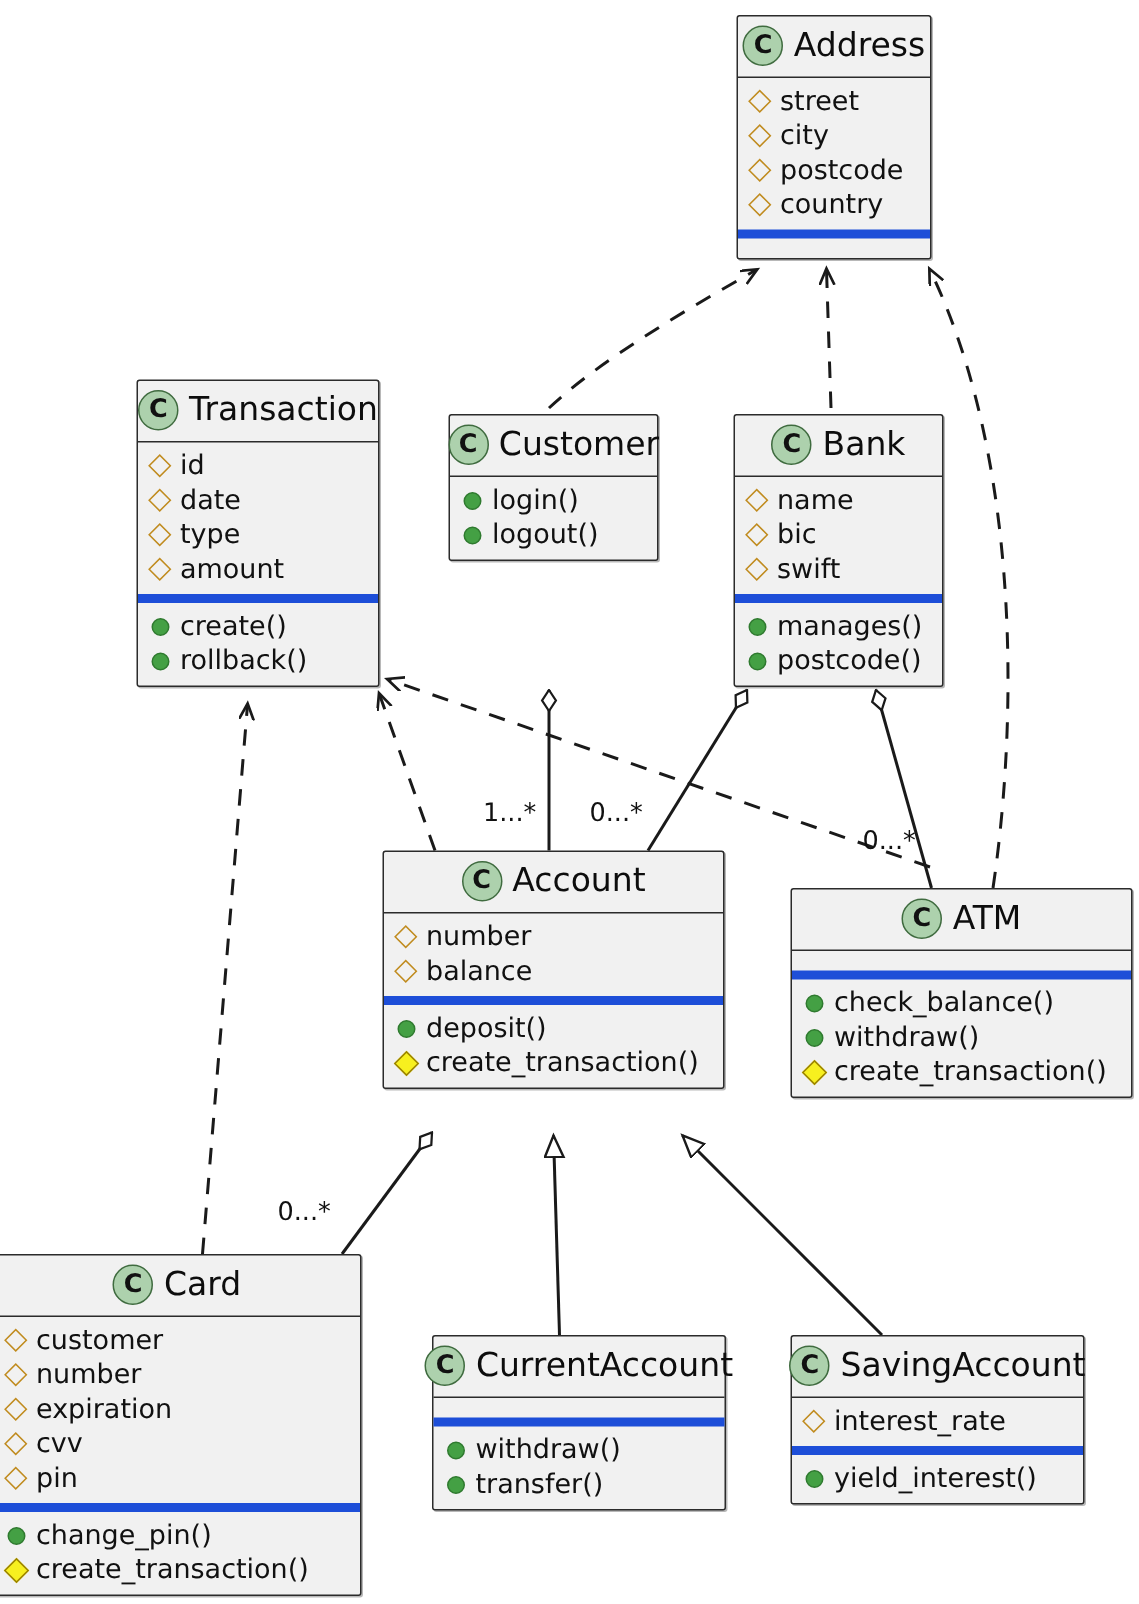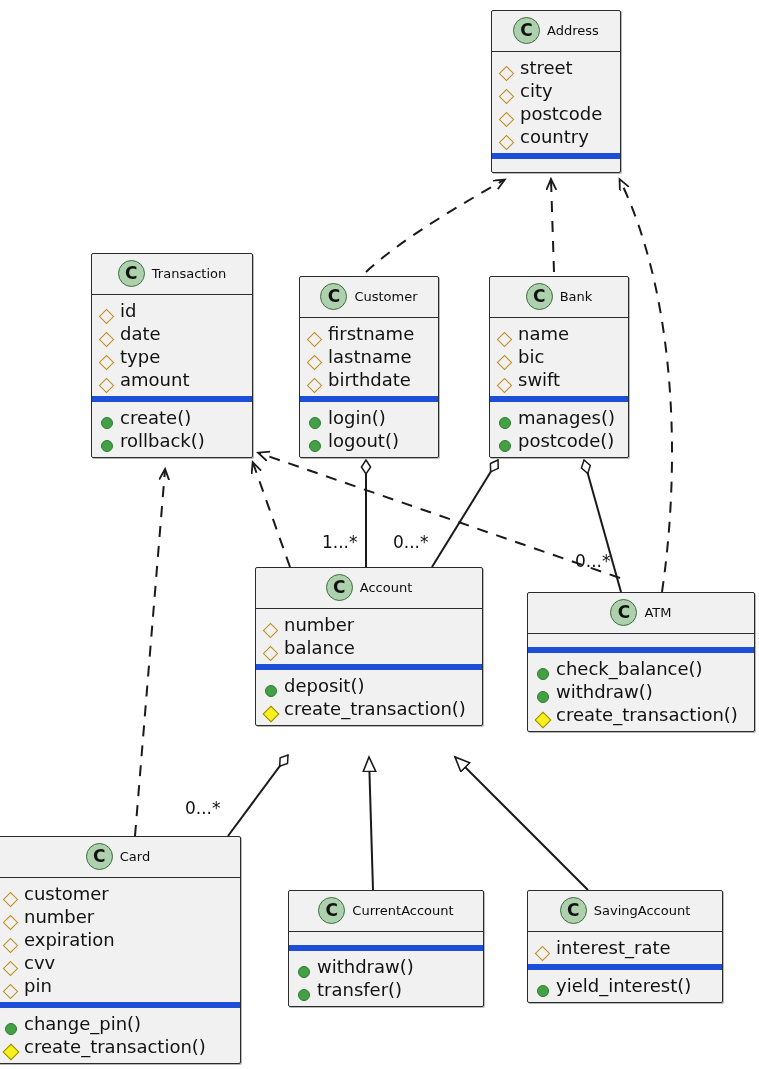--- a/index.html
+++ b/index.html
@@ -28,28 +28,28 @@
   }
   .cls-header.nopad{padding:6px 8px 7px 8px;}
   .cls-icon{
     width:25px;height:25px;border-radius:50%;
     background:#adD1ad;
     border:1px solid #3f6b3f;
     display:flex;align-items:center;justify-content:center;
     font-weight:bold;font-size:17px;color:#111;
     flex:0 0 auto;line-height:1;
   }
-  .cls-title{font-size:13px;color:#0d0d0d;white-space:nowrap;}
+  .cls-title{font-size:22px;color:#0d0d0d;white-space:nowrap;}
 
   .compartment{padding:4px 8px 5px 8px;}
   .compartment + .compartment{border-top:6px solid #1d4ed8;}
   .compartment.empty{padding:3px 8px;height:7px;}
 
   .member{
-    display:flex;align-items:flex-end;gap:7px;
+    display:flex;align-items:center;gap:7px;
     font-size:18px;color:#111;line-height:1.28;
     white-space:nowrap;
   }
 
   
   .mk{flex:0 0 auto;display:inline-block;}
   .mk-dia-hollow{
     width:9px;height:9px;transform:rotate(45deg);
     border:1.6px solid #c08b1e;background:transparent;
   }
@@ -207,40 +207,20 @@
   </div>
 
   <div class="uml-class" style="left:299px;top:276px;width:140px;">
     <div class="cls-header nopad">
       <span class="cls-icon">C</span>
       <span class="cls-title">Customer</span>
     </div>
     <div class="compartment">
       <div class="member">
         <span class="mk-wrap">
-            <i class="mk mk-dia-hollow"></i>
-          </span>
-        <span>firstname</span>
-      </div>
-      <div class="member">
-        <span class="mk-wrap">
-            <i class="mk mk-dia-hollow"></i>
-          </span>
-        <span>lastname</span>
-      </div>
-      <div class="member">
-        <span class="mk-wrap">
-            <i class="mk mk-dia-hollow"></i>
-          </span>
-        <span>birthdate</span>
-      </div>
-    </div>
-    <div class="compartment">
-      <div class="member">
-        <span class="mk-wrap">
             <i class="mk mk-circle"></i>
           </span>
         <span>login()</span>
       </div>
       <div class="member">
         <span class="mk-wrap">
             <i class="mk mk-circle"></i>
           </span>
         <span>logout()</span>
       </div>

